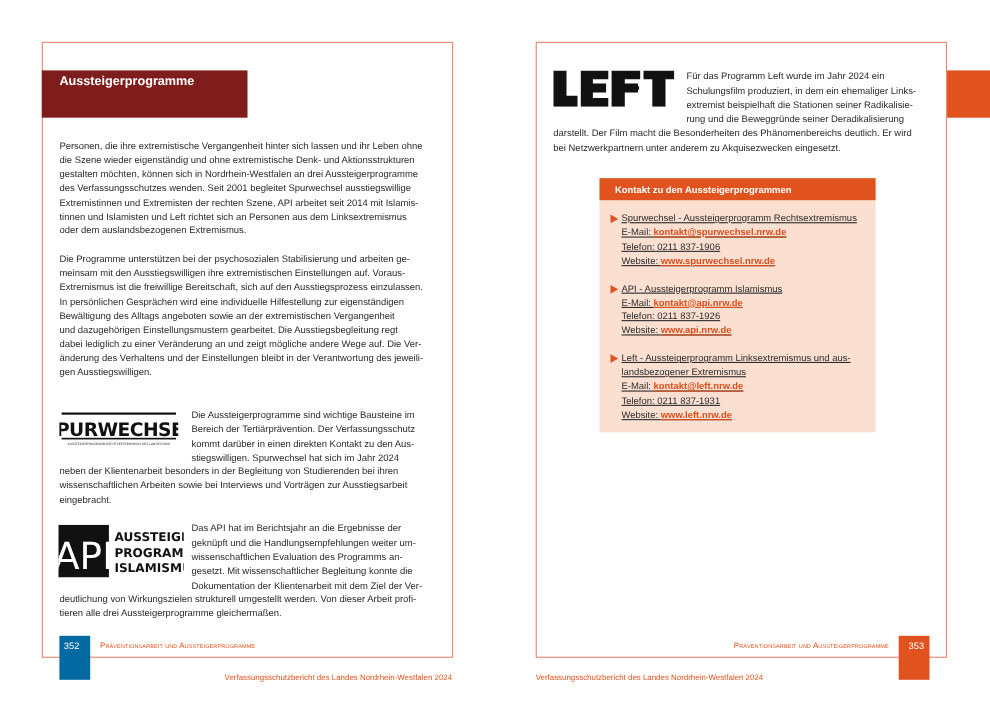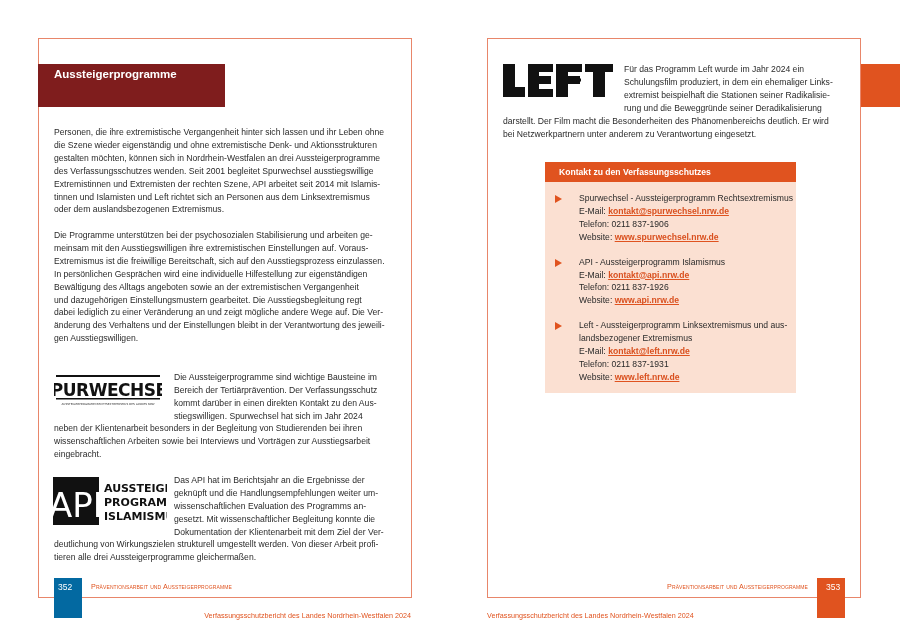--- a/index.html
+++ b/index.html
@@ -26,21 +26,21 @@
   .logo-left { position: absolute; left: 503px; top: 64px; width: 110px; height: 33px; }
 
   .contact-box {
     position: absolute; left: 545px; top: 162px; width: 251px; height: 231px;
     background: #fbe0d2;
   }
   .contact-head {
     background: #e0531f; color: #fff; font-weight: bold; font-size: 8.6px;
     height: 20px; line-height: 20px; padding-left: 14px;
   }
-  .contact-item { position: relative; padding-left: 34px; font-size: 8.6px; line-height: 12.9px; margin-top: 10px; }
+  .contact-item { position: relative; padding-left: 20px; font-size: 8.6px; line-height: 12.9px; margin-top: 10px; text-decoration: underline; }
   .contact-item:first-of-type { margin-top: 9px; }
   .bullet {
     position: absolute; left: 10px; top: 3px; width: 0; height: 0;
     border-left: 7px solid #e0531f; border-top: 4px solid transparent; border-bottom: 4px solid transparent;
   }
   .link { color: #d9501f; font-weight: bold; text-decoration: underline; text-decoration-color: #e0531f; }
 
   .pnum-left { position: absolute; left: 54px; top: 578px; width: 28px; height: 40px; background: #0369a1; color: #fff; font-size: 8.5px; padding: 4px 0 0 4px; box-sizing: border-box; }
   .pnum-right { position: absolute; left: 817px; top: 578px; width: 28px; height: 40px; background: #e0531f; color: #fff; font-size: 8.5px; padding: 4px 0 0 9px; box-sizing: border-box; }
   .section-label { position: absolute; top: 582px; font-size: 7.2px; color: #e0531f; font-variant: small-caps; letter-spacing: 0.1px; }
@@ -134,25 +134,25 @@
 </svg>
 
 <div class="text" style="left:624px; top:63px; width:230px;">
   <p class="para">Für das Programm Left wurde im Jahr 2024 ein</p>
   <p class="para">Schulungsfilm produziert, in dem ein ehemaliger Links-</p>
   <p class="para">extremist beispielhaft die Stationen seiner Radikalisie-</p>
   <p class="para">rung und die Beweggründe seiner Deradikalisierung</p>
 </div>
 <div class="text" style="left:503px; top:115px; width:345px;">
   <p class="para">darstellt. Der Film macht die Besonderheiten des Phänomenbereichs deutlich. Er wird</p>
-  <p class="para">bei Netzwerkpartnern unter anderem zu Verantwortung eingesetzt.</p>
+  <p class="para">bei Netzwerkpartnern unter anderem zu Akquisezwecken eingesetzt.</p>
 </div>
 
 <div class="contact-box">
-  <div class="contact-head">Kontakt zu den Verfassungsschutzes</div>
+  <div class="contact-head">Kontakt zu den Aussteigerprogrammen</div>
 
   <div class="contact-item">
     <span class="bullet"></span>
     <div>Spurwechsel - Aussteigerprogramm Rechtsextremismus</div>
     <div><span>E-Mail: </span><a class="link">kontakt@spurwechsel.nrw.de</a></div>
     <div>Telefon: 0211 837-1906</div>
     <div><span>Website: </span><a class="link">www.spurwechsel.nrw.de</a></div>
   </div>
 
   <div class="contact-item" style="margin-top:12px;">

